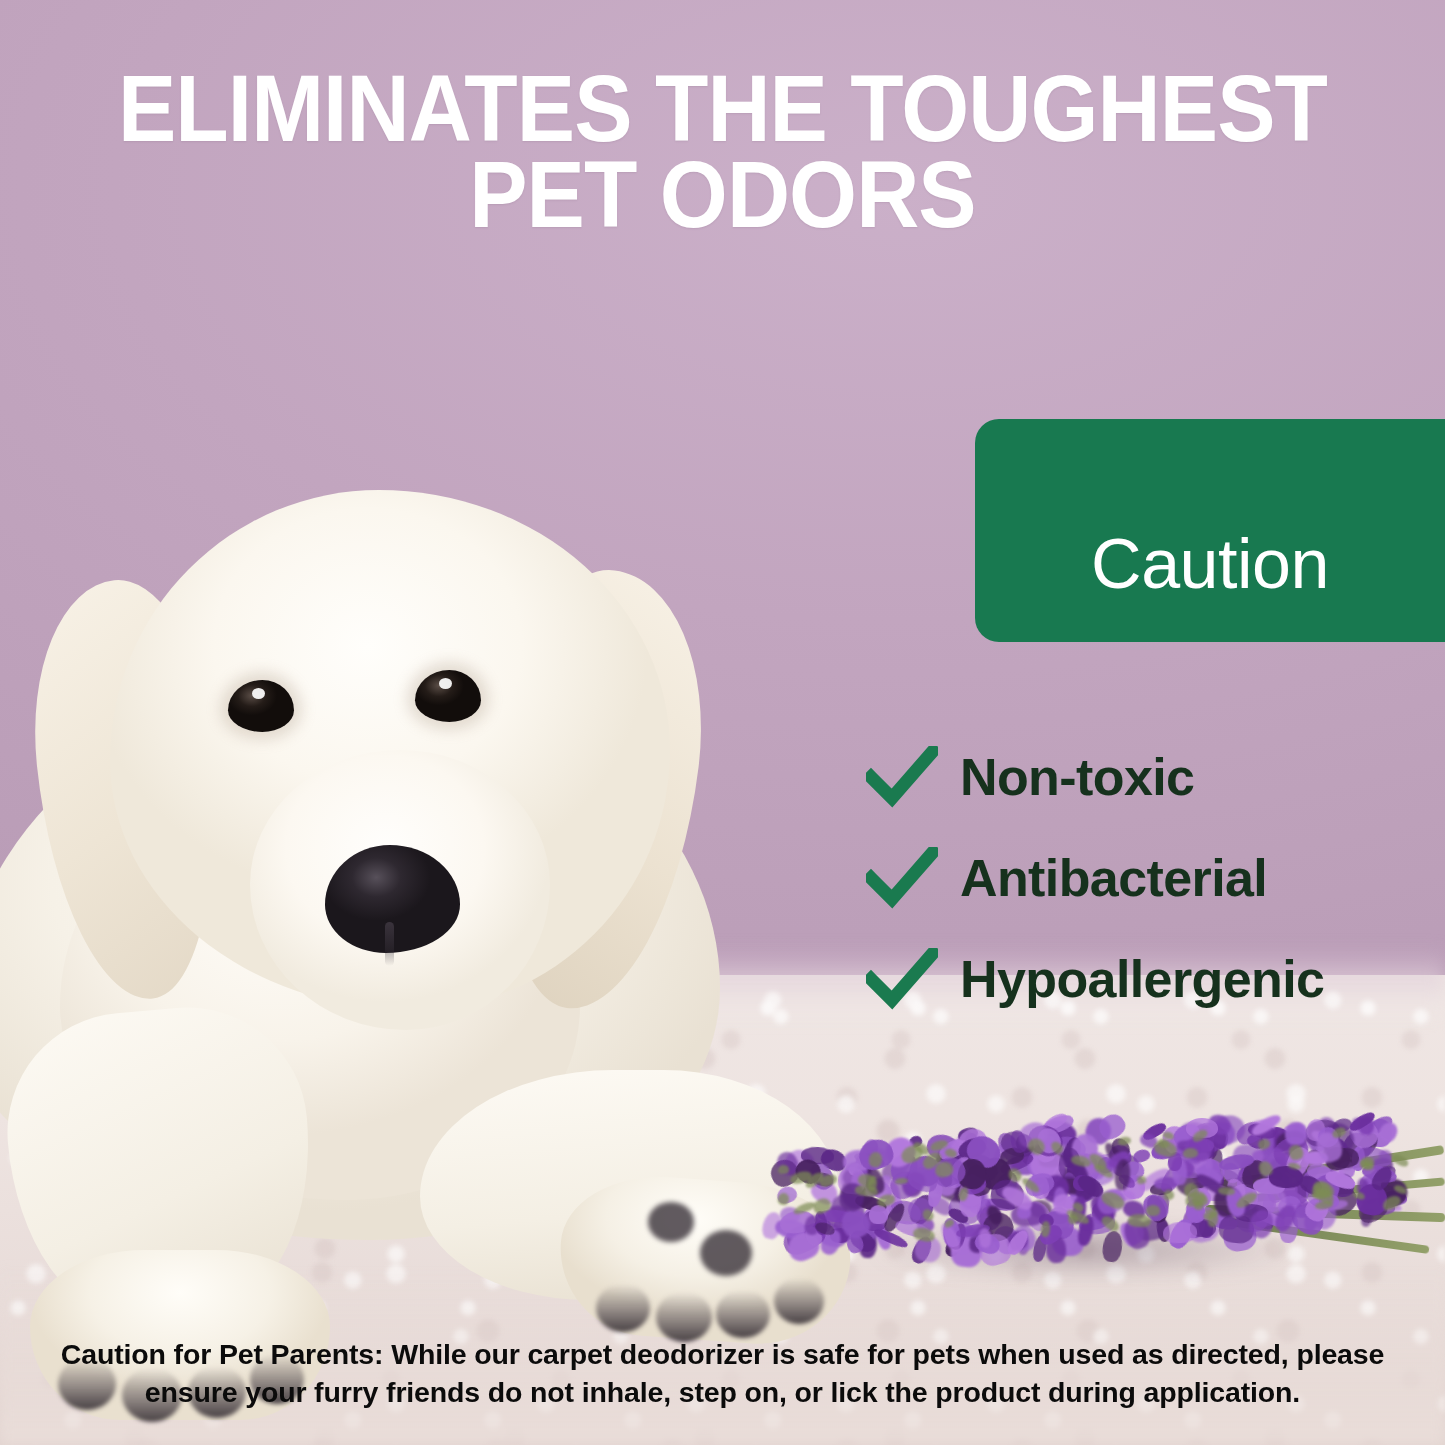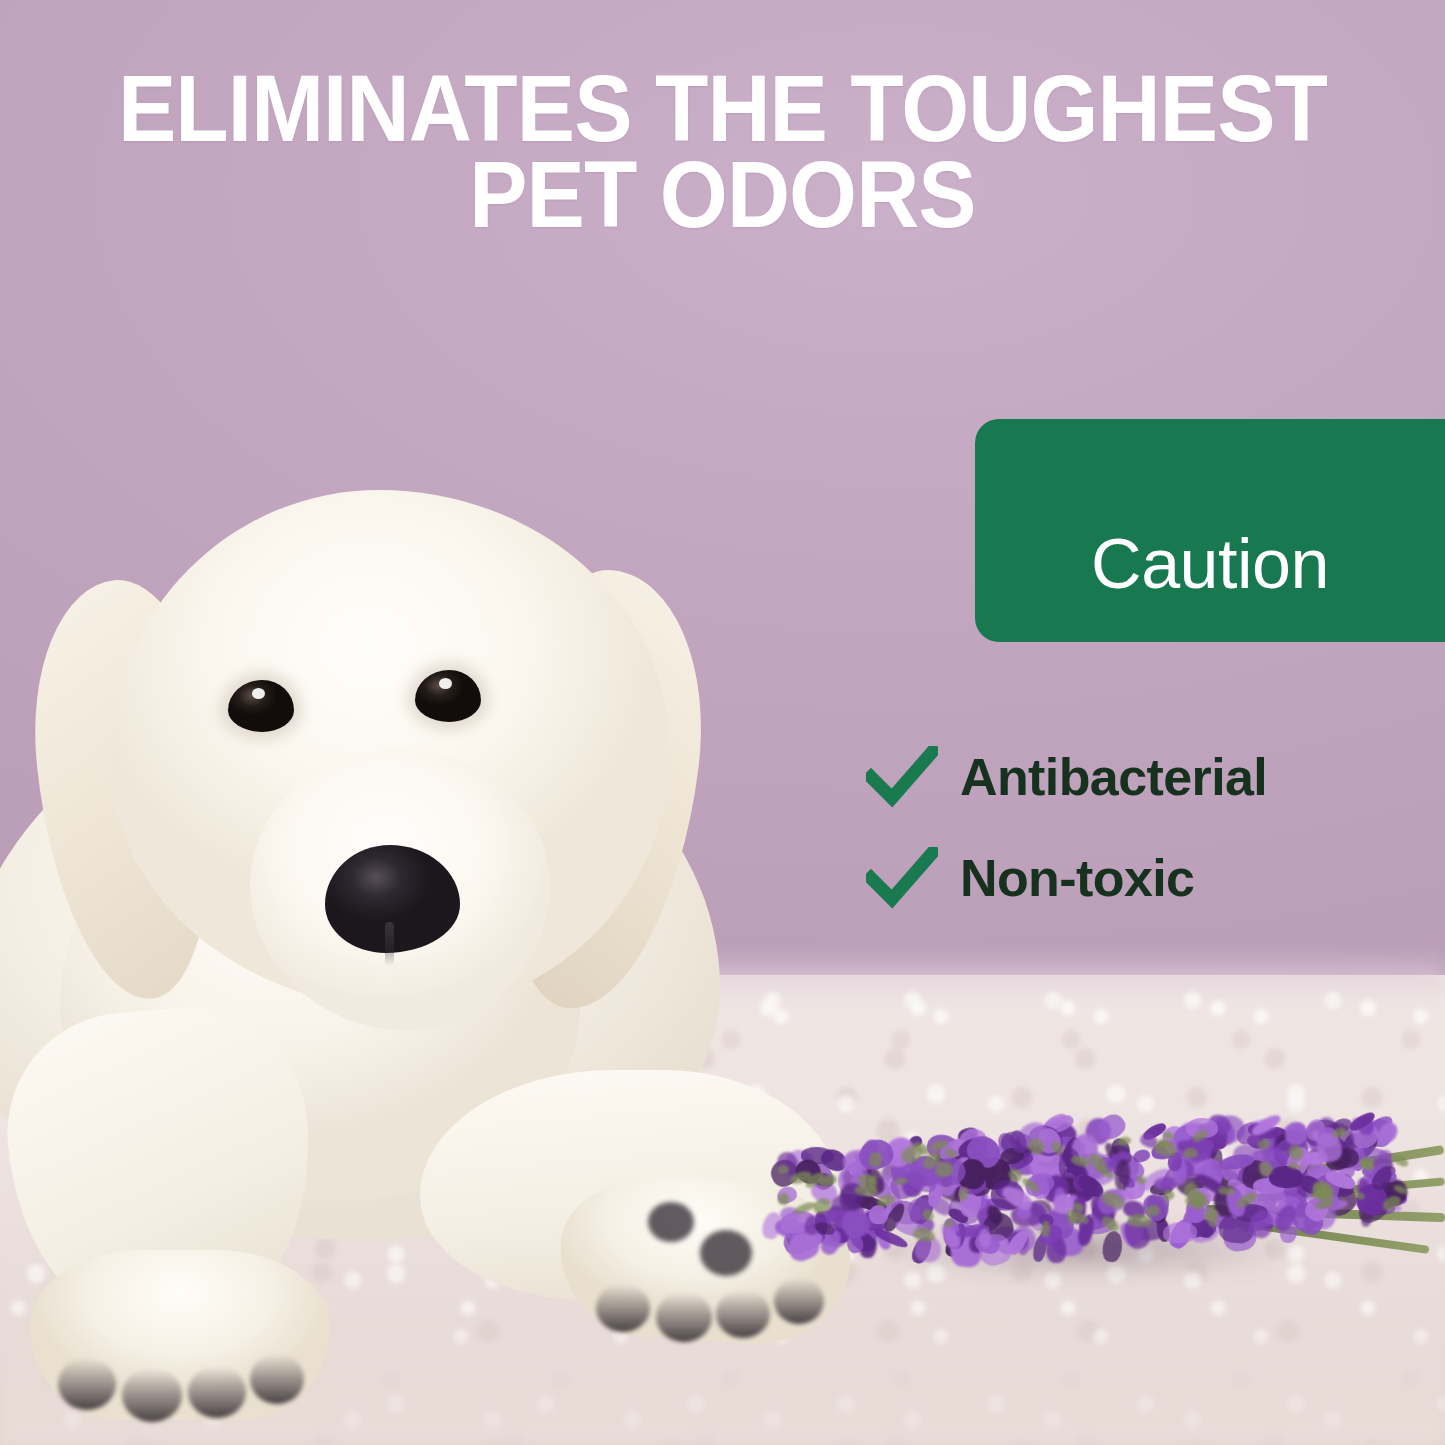--- a/index.html
+++ b/index.html
@@ -758,27 +758,37 @@
       <span>Caution</span>
     </div>
   </div>
 
   <div class="benefits">
 
     <div class="benefit">
       <svg class="check" viewBox="0 0 72 62">
         <path d="M5 31 L26 52 L67 5" fill="none" stroke="#1a7a4f" stroke-width="13" stroke-linecap="square" stroke-linejoin="miter"></path>
       </svg>
-      <span class="benefit-label">Antibacterial</span>
+      <span class="benefit-label">Non-toxic</span>
     </div>
 
     <div class="benefit">
       <svg class="check" viewBox="0 0 72 62">
         <path d="M5 31 L26 52 L67 5" fill="none" stroke="#1a7a4f" stroke-width="13" stroke-linecap="square" stroke-linejoin="miter"></path>
       </svg>
-      <span class="benefit-label">Non-toxic</span>
+      <span class="benefit-label">Antibacterial</span>
     </div>
 
+    <div class="benefit">
+      <svg class="check" viewBox="0 0 72 62">
+        <path d="M5 31 L26 52 L67 5" fill="none" stroke="#1a7a4f" stroke-width="13" stroke-linecap="square" stroke-linejoin="miter"></path>
+      </svg>
+      <span class="benefit-label">Hypoallergenic</span>
+    </div>
 
   </div>
 
+  <div class="caption">
+    <span>Caution for Pet Parents: While our carpet deodorizer is safe for pets when used as directed,</span>
+    <span>please ensure your furry friends do not inhale, step on, or lick the product during application.</span>
+  </div>
 
 </div>
 
 </body></html>

